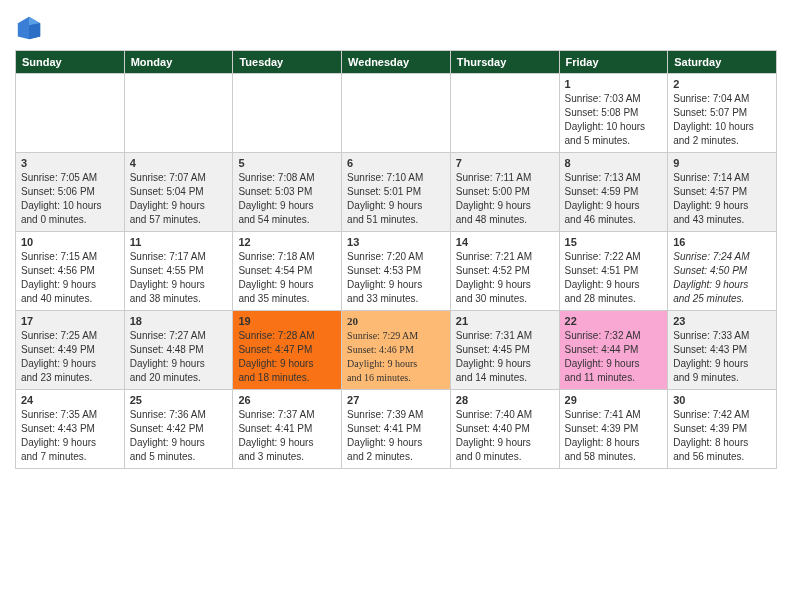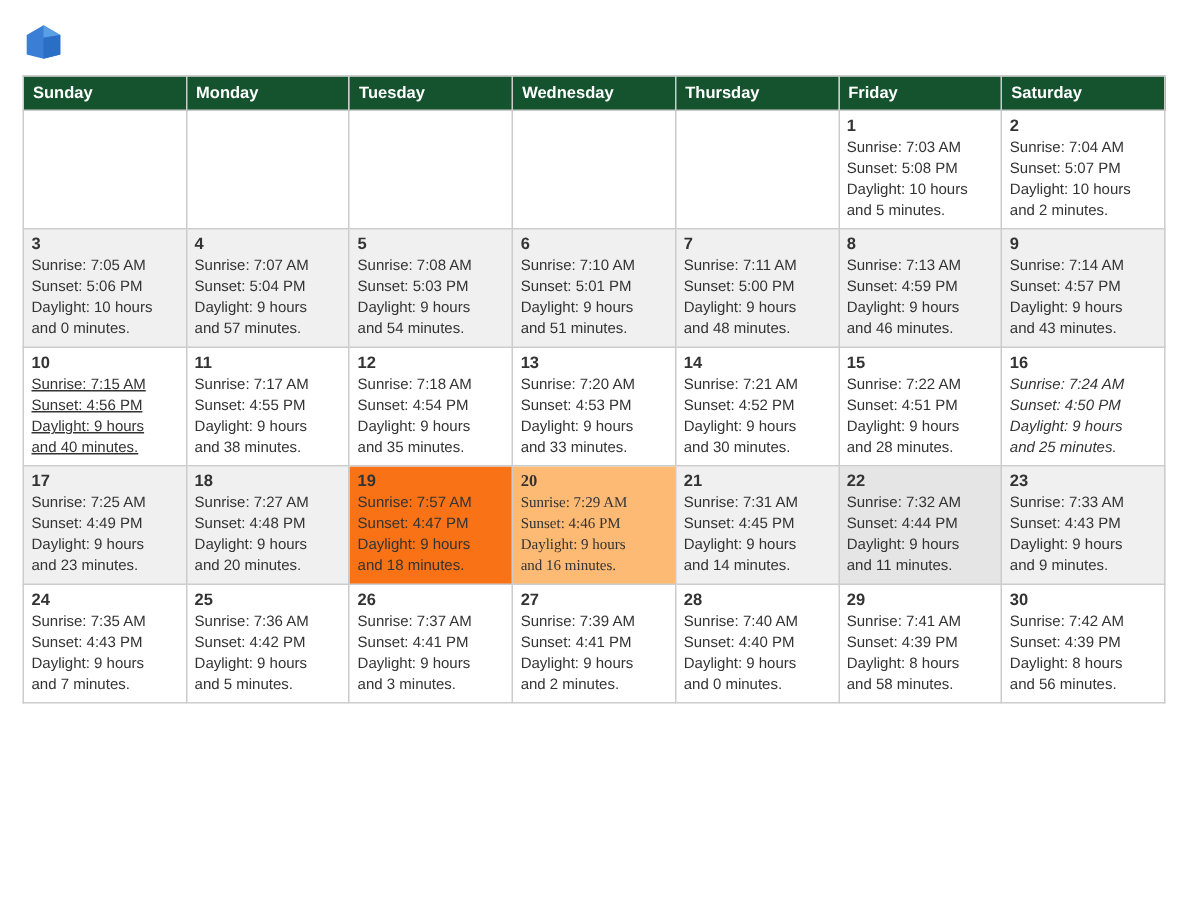--- a/index.html
+++ b/index.html
@@ -200,21 +200,21 @@
           <div class="day-number">9</div>
           <div class="day-info" style="white-space: pre-line;">Sunrise: 7:14 AM
 Sunset: 4:57 PM
 Daylight: 9 hours
 and 43 minutes.</div>
         </td>
       </tr>
       <tr>
         <td>
           <div class="day-number">10</div>
-          <div class="day-info" style="white-space: pre-line; text-decoration: underline;">Sunrise: 7:15 AM
+          <div class="day-info" style="white-space: pre-line;">Sunrise: 7:15 AM
 Sunset: 4:56 PM
 Daylight: 9 hours
 and 40 minutes.</div>
         </td>
         <td>
           <div class="day-number">11</div>
           <div class="day-info" style="white-space: pre-line;">Sunrise: 7:17 AM
 Sunset: 4:55 PM
 Daylight: 9 hours
 and 38 minutes.</div>
@@ -265,40 +265,40 @@
         </td>
         <td style="background: rgb(240, 240, 240);">
           <div class="day-number">18</div>
           <div class="day-info" style="white-space: pre-line;">Sunrise: 7:27 AM
 Sunset: 4:48 PM
 Daylight: 9 hours
 and 20 minutes.</div>
         </td>
         <td style="background: #f97316;">
           <div class="day-number">19</div>
-          <div class="day-info" style="white-space: pre-line;">Sunrise: 7:57 AM
+          <div class="day-info" style="white-space: pre-line;">Sunrise: 7:28 AM
 Sunset: 4:47 PM
 Daylight: 9 hours
 and 18 minutes.</div>
         </td>
         <td style="background: #fdba74; font-family: Liberation Serif, serif;">
           <div class="day-number">20</div>
           <div class="day-info" style="white-space: pre-line;">Sunrise: 7:29 AM
 Sunset: 4:46 PM
 Daylight: 9 hours
 and 16 minutes.</div>
         </td>
         <td style="background: rgb(240, 240, 240);">
           <div class="day-number">21</div>
           <div class="day-info" style="white-space: pre-line;">Sunrise: 7:31 AM
 Sunset: 4:45 PM
 Daylight: 9 hours
 and 14 minutes.</div>
         </td>
-        <td style="background: #e5e5e5;">
+        <td style="background: #f9a8d4;">
           <div class="day-number">22</div>
           <div class="day-info" style="white-space: pre-line;">Sunrise: 7:32 AM
 Sunset: 4:44 PM
 Daylight: 9 hours
 and 11 minutes.</div>
         </td>
         <td style="background: rgb(240, 240, 240);">
           <div class="day-number">23</div>
           <div class="day-info" style="white-space: pre-line;">Sunrise: 7:33 AM
 Sunset: 4:43 PM

